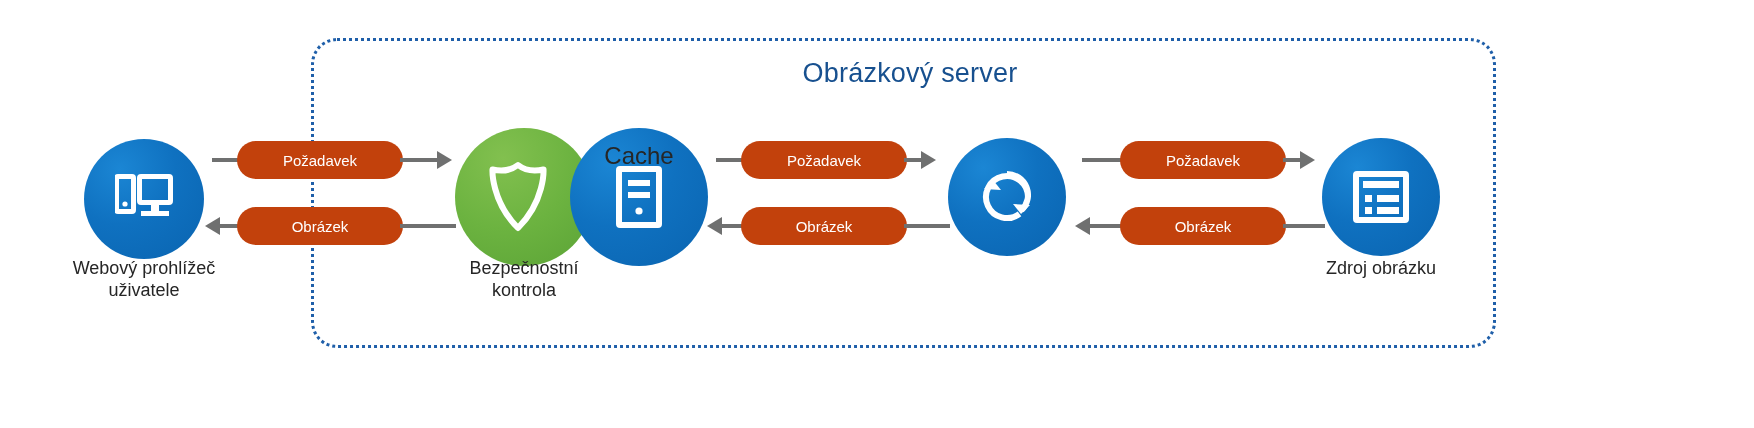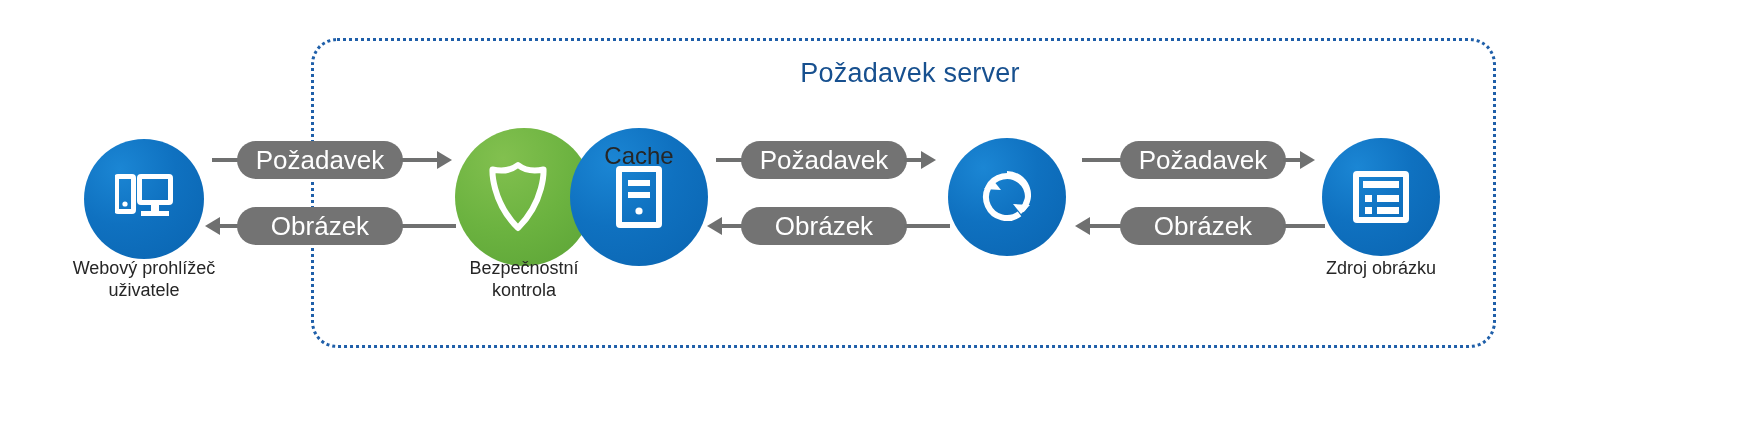--- a/index.html
+++ b/index.html
@@ -91,38 +91,38 @@
     border-bottom: 9px solid transparent;
   }
   .arrowhead.right { border-left: 15px solid #6f7070; }
   .arrowhead.left  { border-right: 15px solid #6f7070; }
 
   
   .pill {
     position: absolute;
     height: 38px;
     border-radius: 19px;
-    background: #737373;
+    background: #c2410c;
     color: #ffffff;
-    font-size: 26px;
+    font-size: 15px;
     display: flex;
     align-items: center;
     justify-content: center;
     padding: 0 18px;
     box-sizing: border-box;
     white-space: nowrap;
   }
 </style>
 </head>
 <body>
 
 <div id="diagram">
 
   <div class="server-box"></div>
-  <div class="server-title">Požadavek server</div>
+  <div class="server-title">Obrázkový server</div>
 
   <div class="node blue" style="left:84px; top:139px; width:120px; height:120px;">
     <span>
       <svg width="58" height="52" viewBox="0 0 58 52" fill="none">
         <rect x="1.5" y="3.5" width="17" height="35" rx="1.5" stroke="#fff" stroke-width="5"></rect>
         <circle cx="10" cy="31" r="2.6" fill="#fff"></circle>
         <rect x="24.5" y="3.5" width="31" height="26" rx="1.5" stroke="#fff" stroke-width="5"></rect>
         <rect x="36" y="30" width="8" height="8" fill="#fff"></rect>
         <rect x="26" y="38" width="28" height="5" fill="#fff"></rect>
       </svg>

